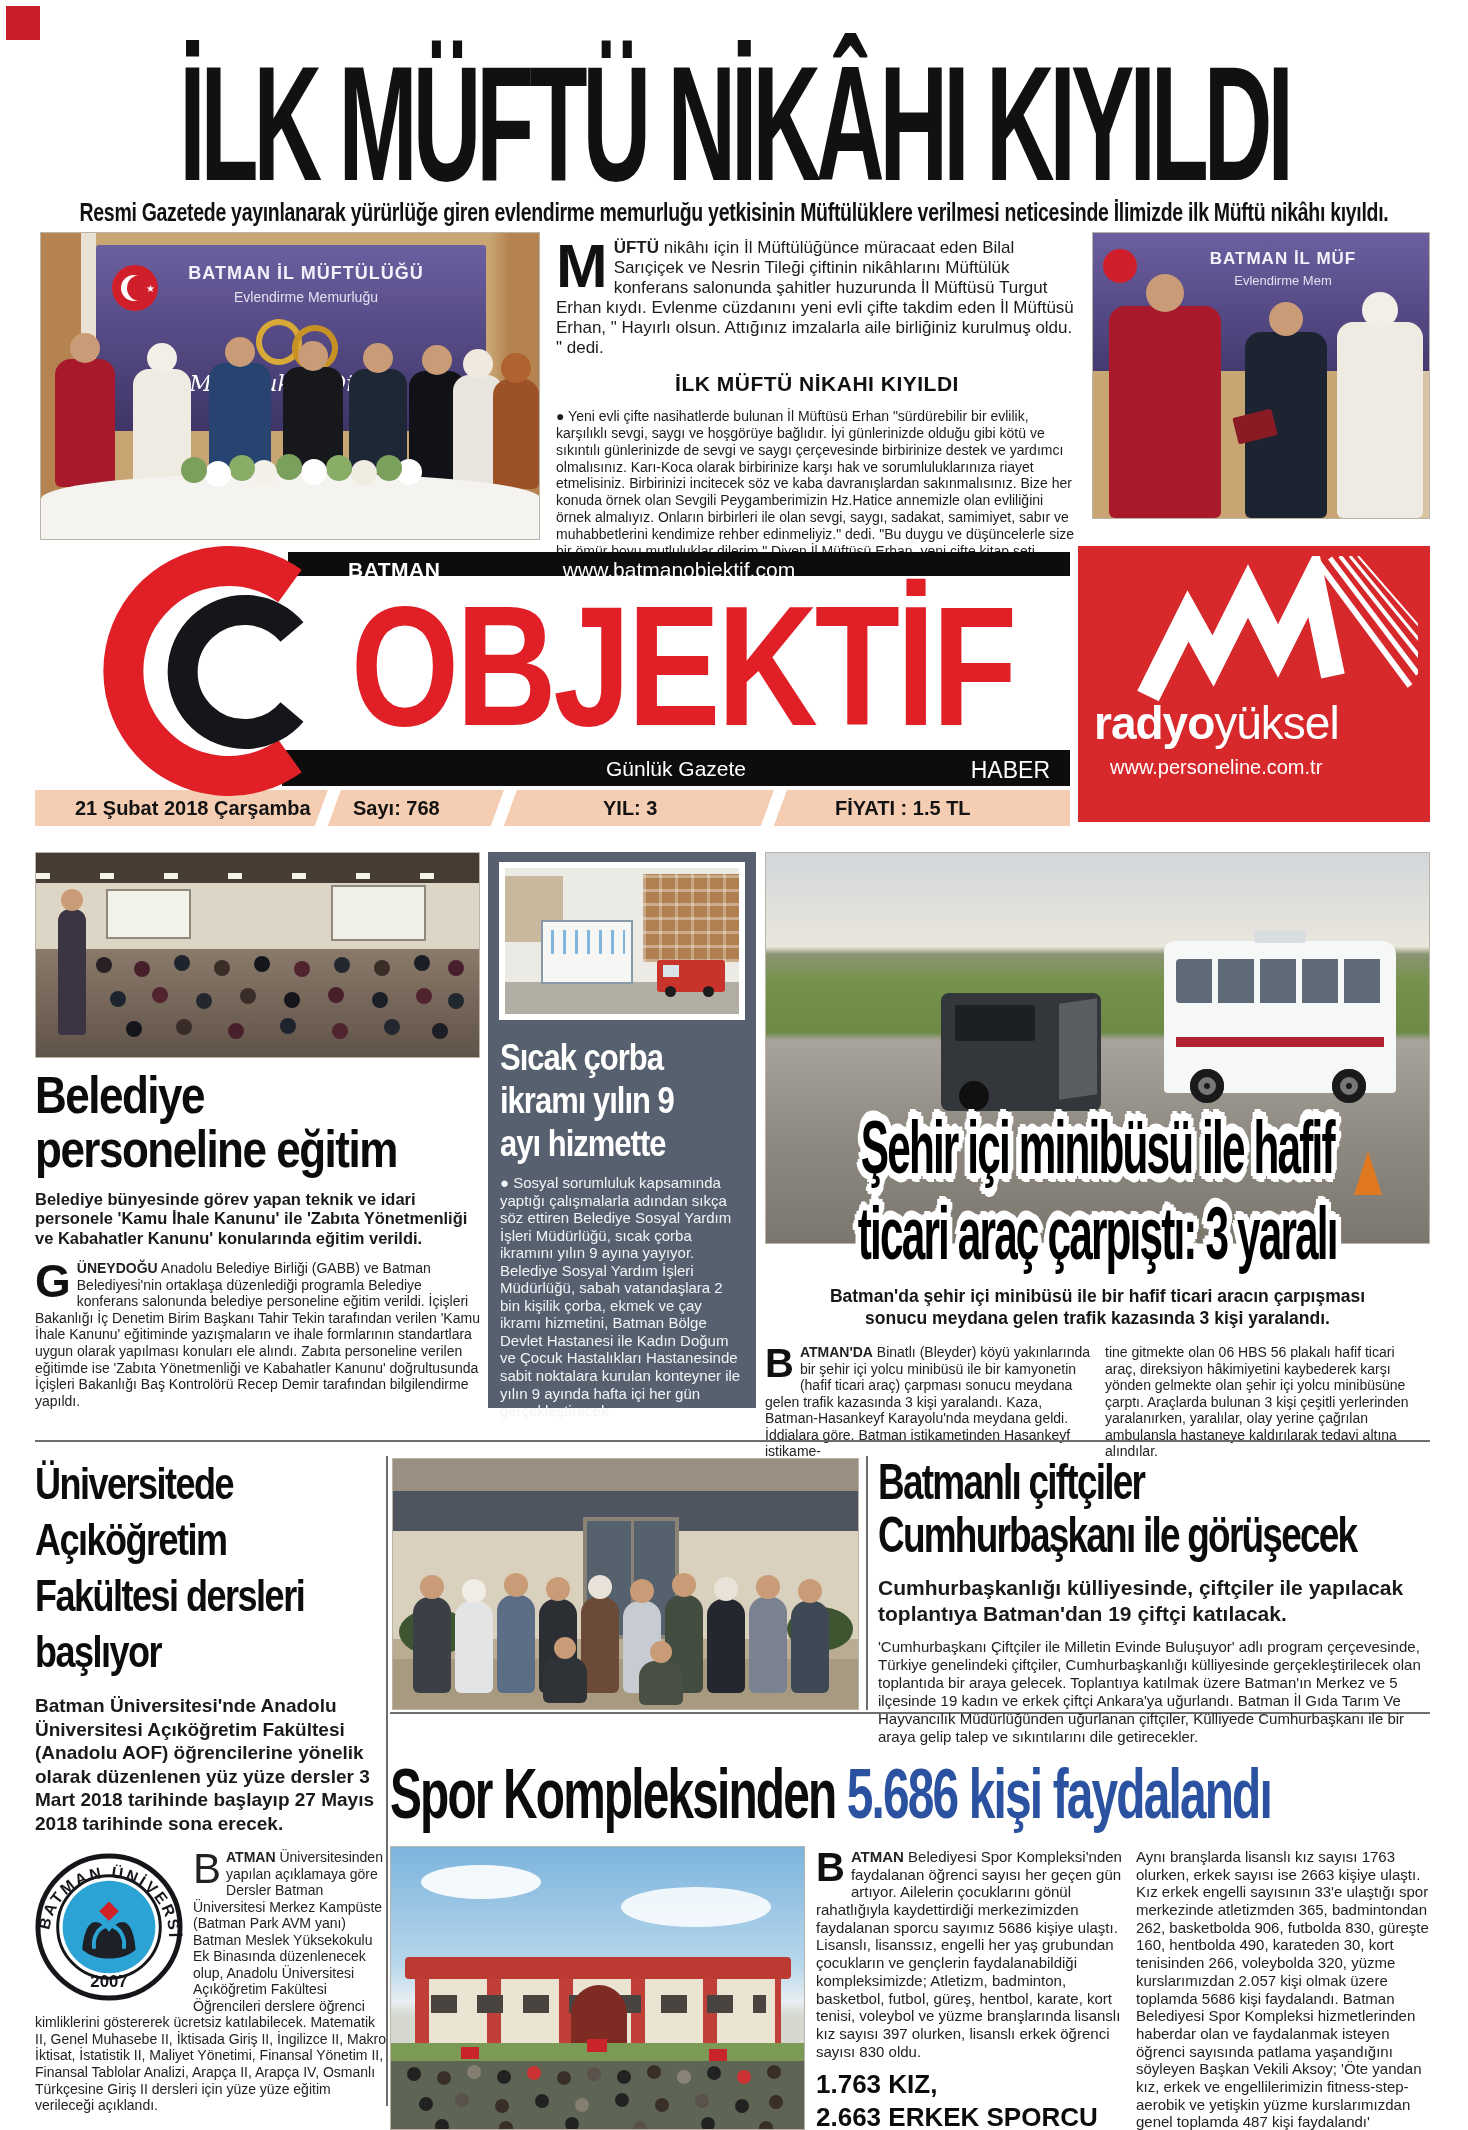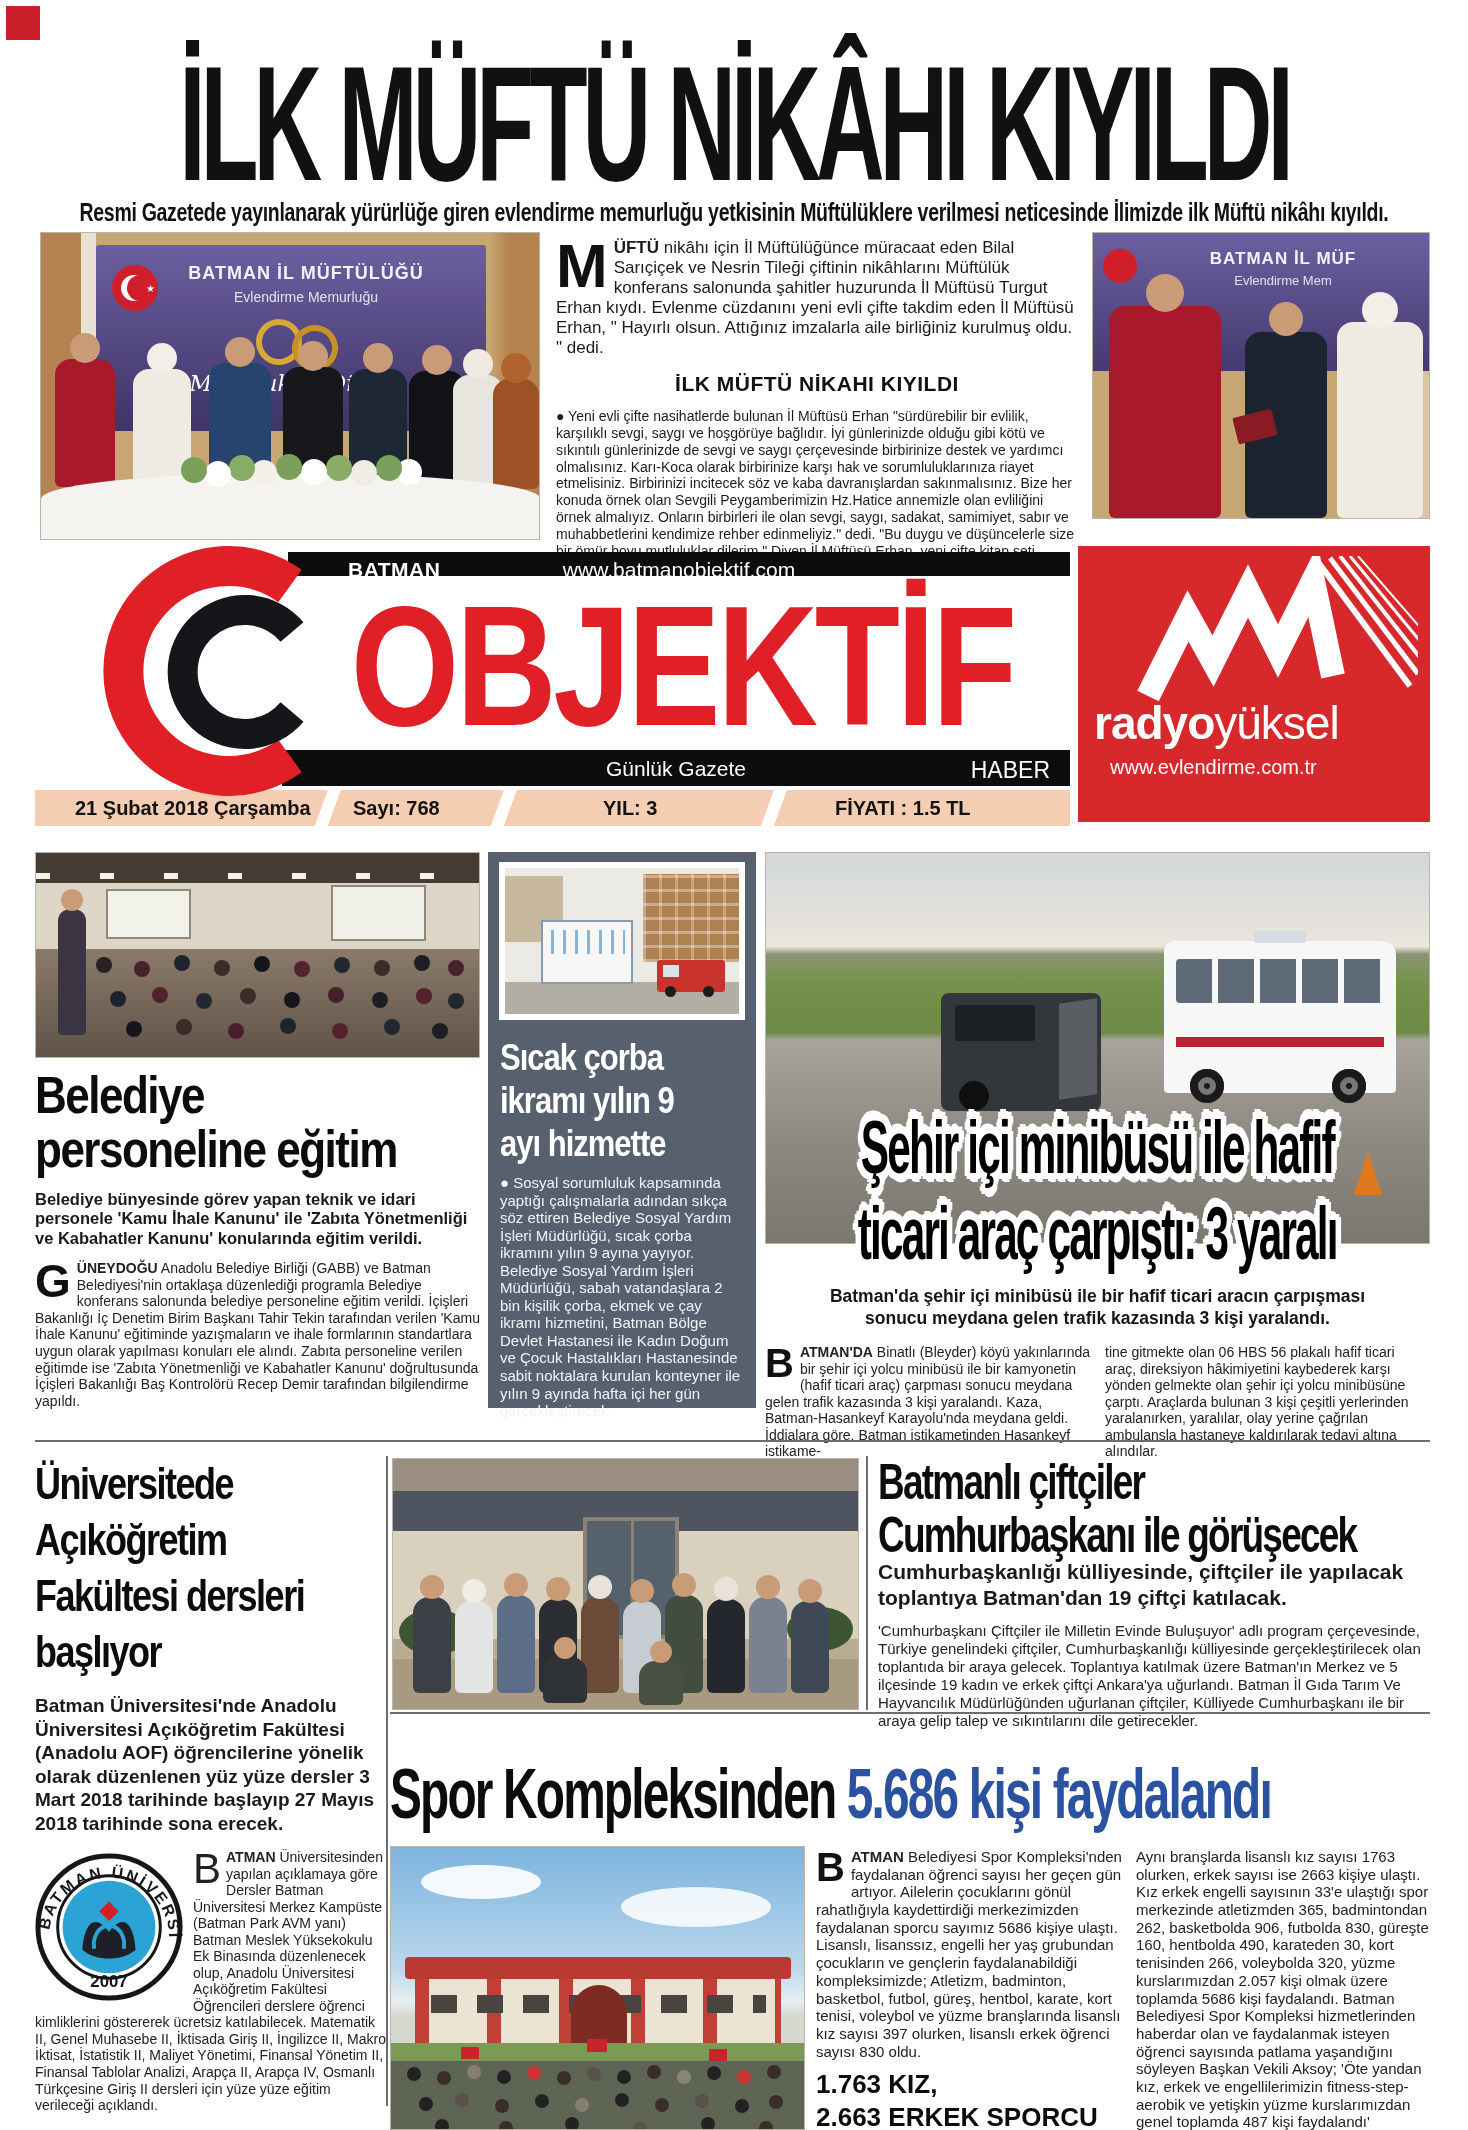--- a/index.html
+++ b/index.html
@@ -140,21 +140,21 @@
       <polyline points="30,140 70,60 95,105 130,35 160,95 195,25 215,120" fill="none" stroke="#fff" stroke-width="24"></polyline>
       <path d="M200,6 L292,130" stroke="#fff" stroke-width="6"></path>
       <path d="M212,2 L300,118" stroke="#fff" stroke-width="5"></path>
       <path d="M222,0 L304,104" stroke="#fff" stroke-width="4"></path>
       <path d="M232,0 L306,90" stroke="#fff" stroke-width="3"></path>
       <path d="M240,0 L306,76" stroke="#fff" stroke-width="2"></path>
     </svg>
     <div class="abs nowrap" style="left:16px;top:150px;color:#fff;font-size:46px;letter-spacing:-1px">
       <b>radyo</b><span>yüksel</span>
     </div>
-    <div class="abs" style="left:32px;top:210px;color:#fff;font-size:20px">www.evlendirme.com.tr</div>
+    <div class="abs" style="left:32px;top:210px;color:#fff;font-size:20px">www.personeline.com.tr</div>
   </div>
 
   <div class="abs" style="left:35px;top:790px;width:1035px;height:36px;background:#f5cdb3">
     <span class="dbseg" style="left:40px">21 Şubat 2018 Çarşamba</span>
     <span class="dbseg" style="left:318px">Sayı: 768</span>
     <span class="dbseg" style="left:568px">YIL: 3</span>
     <span class="dbseg" style="left:800px">FİYATI : 1.5 TL</span>
     <span class="dbdiv" style="left:286px"></span>
     <span class="dbdiv" style="left:462px"></span>
     <span class="dbdiv" style="left:732px"></span>
@@ -298,21 +298,21 @@
       </div>
     <div class="pr" style="left:246px;bottom:4px;width:44px;height:44px;background:#4a4f44">
         <i class="hd" style="background:#c99b77;width:22px;height:22px;top:-20px;margin-left:-11px"></i>
       </div>
   </div>
 
   <div class="abs" style="left:878px;top:1455px;width:558px">
     <div style="height:104px">
       <span class="sqL art-title nowrap" style="font-size:42px;line-height:45px;letter-spacing:-2px;transform:scale(0.88,1.18)"><span>Batmanlı çiftçiler</span><br><span>Cumhurbaşkanı ile görüşecek</span></span>
     </div>
-    <p style="font-weight:bold;font-size:21px;line-height:1.22;margin:0 0 12px 0;color:#1a1a1a;width:548px">Cumhurbaşkanlığı külliyesinde, çiftçiler ile yapılacak toplantıya Batman'dan 19 çiftçi katılacak.</p>
+    <p style="font-weight:bold;font-size:21px;line-height:1.22;margin:16px 0 12px 0;color:#1a1a1a;width:548px">Cumhurbaşkanlığı külliyesinde, çiftçiler ile yapılacak toplantıya Batman'dan 19 çiftçi katılacak.</p>
     <p style="font-size:15px;line-height:1.2;color:#222;width:552px">'Cumhurbaşkanı Çiftçiler ile Milletin Evinde Buluşuyor' adlı program çerçevesinde, Türkiye genelindeki çiftçiler, Cumhurbaşkanlığı külliyesinde gerçekleştirilecek olan toplantıda bir araya gelecek. Toplantıya katılmak üzere Batman'ın Merkez ve 5 ilçesinde 19 kadın ve erkek çiftçi Ankara'ya uğurlandı. Batman İl Gıda Tarım Ve Hayvancılık Müdürlüğünden uğurlanan çiftçiler, Külliyede Cumhurbaşkanı ile bir araya gelip talep ve sıkıntılarını dile getirecekler.</p>
   </div>
 
   <div class="abs" style="left:390px;top:1756px;width:1040px;height:84px">
     <span class="sqL nowrap" style="font-weight:900;font-size:52px;line-height:56px;letter-spacing:-2px;transform:scale(0.92,1.35)"><span style="color:#0c0c0c">Spor Kompleksinden </span><span style="color:#2b52a0">5.686 kişi faydalandı</span></span>
   </div>
   <div class="photo" style="left:390px;top:1846px;width:415px;height:284px;background:linear-gradient(180deg,#7db4dd 0%,#b8d7ec 42%,#e8eef2 55%,#d5d8cf 60%)">
     <div class="abs" style="left:30px;top:18px;width:120px;height:34px;border-radius:50%;background:rgba(255,255,255,.9)"></div>
     <div class="abs" style="left:230px;top:40px;width:150px;height:40px;border-radius:50%;background:rgba(255,255,255,.85)"></div>
     <div class="abs" style="left:14px;top:110px;width:386px;height:22px;background:#bb3a31;border-radius:4px"></div>

